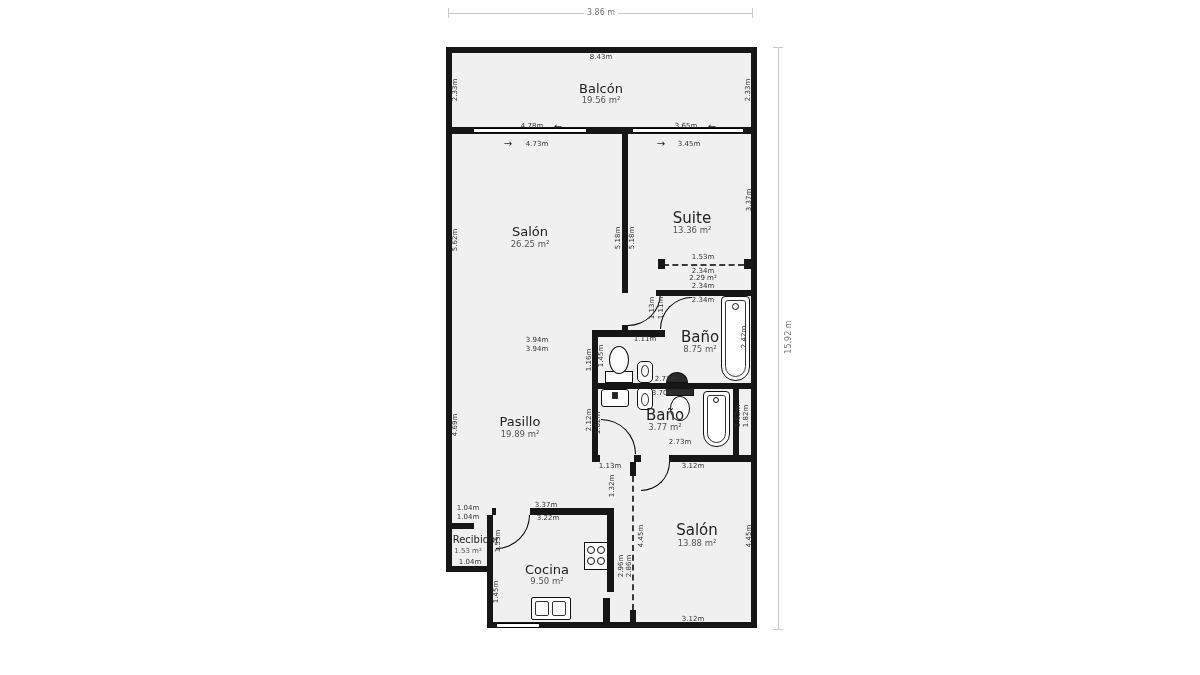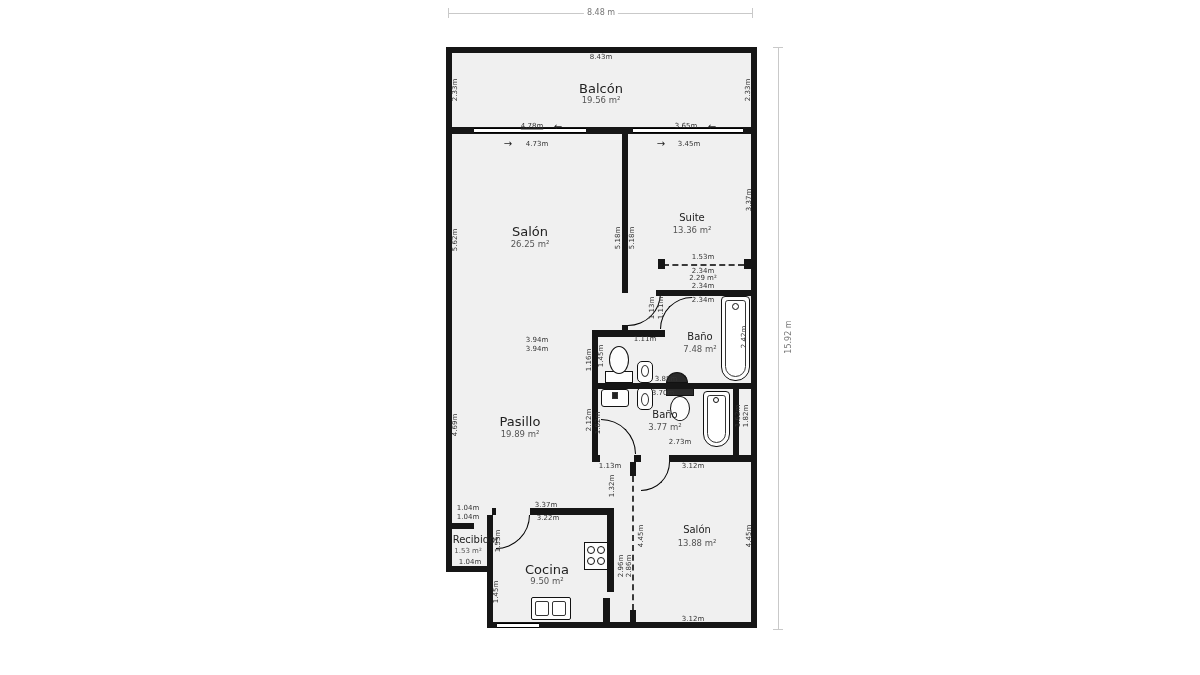--- a/index.html
+++ b/index.html
@@ -13,39 +13,39 @@
   .arc-ne{border-width:1.3px 1.3px 0 0;border-top-right-radius:100%;}
   .arc-nw{border-width:1.3px 0 0 1.3px;border-top-left-radius:100%;}
   .fx{position:absolute;border:1.4px solid #111;background:#fdfdfd;z-index:3;box-sizing:border-box;}
   .w{position:absolute;background:#161616;z-index:4;}
   .win{position:absolute;background:#fff;border-top:1.2px solid #000;border-bottom:1.2px solid #000;z-index:5;box-sizing:border-box;}
   .open{position:absolute;background:#f0f0f0;z-index:5;}
   .dimline{position:absolute;background:#c9c9c9;z-index:0;}
   .lb{position:absolute;z-index:6;font-size:7px;line-height:1;color:#333;white-space:nowrap;transform:translate(-50%,-50%);}
   .lbr{position:absolute;z-index:6;font-size:7px;line-height:1;color:#333;white-space:nowrap;transform:translate(-50%,-50%) rotate(-90deg);}
   .nm{position:absolute;z-index:6;font-size:13px;line-height:1;color:#222;white-space:nowrap;transform:translate(-50%,-50%);}
-  .nm2{position:absolute;z-index:6;font-size:10px;line-height:1;color:#222;white-space:nowrap;transform:translate(-50%,-50%);}
+  .nm2{position:absolute;z-index:6;font-size:15px;line-height:1;color:#222;white-space:nowrap;transform:translate(-50%,-50%);}
   .nm3{position:absolute;z-index:6;font-size:10px;line-height:1;color:#222;white-space:nowrap;transform:translate(-50%,-50%);}
   .ar{position:absolute;z-index:6;font-size:8.5px;line-height:1;color:#555;white-space:nowrap;transform:translate(-50%,-50%);}
   .ar2{position:absolute;z-index:6;font-size:7px;line-height:1;color:#555;white-space:nowrap;transform:translate(-50%,-50%);}
   .arrow{position:absolute;z-index:6;font-size:10px;line-height:1;color:#222;white-space:nowrap;transform:translate(-50%,-50%);}
   .odim{position:absolute;z-index:6;font-size:8px;line-height:1;color:#777;white-space:nowrap;transform:translate(-50%,-50%);background:#fff;padding:1px 3px;}
   .odimr{position:absolute;z-index:6;font-size:8px;line-height:1;color:#777;white-space:nowrap;transform:translate(-50%,-50%) rotate(-90deg);background:#fff;padding:1px 3px;}
   .circ{position:absolute;border:1.2px solid #111;border-radius:50%;background:#fff;z-index:3;box-sizing:border-box;}
   .inner{position:absolute;border:1px solid #333;box-sizing:border-box;background:#fff;}
 </style>
 </head>
 <body>
 
 <div id="stage">
 
   <div class="dimline" style="left:448px;top:13px;width:305px;height:1px;"></div>
   <div class="dimline" style="left:448px;top:8px;width:1px;height:10px;"></div>
   <div class="dimline" style="left:752px;top:8px;width:1px;height:10px;"></div>
-  <div class="odim" style="left:601px;top:13px;">8.48 m</div>
+  <div class="odim" style="left:601px;top:13px;">3.86 m</div>
   <div class="dimline" style="left:778px;top:47px;width:1px;height:583px;"></div>
   <div class="dimline" style="left:773px;top:47px;width:10px;height:1px;"></div>
   <div class="dimline" style="left:773px;top:629px;width:10px;height:1px;"></div>
   <div class="odimr" style="left:789px;top:337px;">15.92 m</div>
 
   <div class="fill" style="left:449px;top:50px;width:305px;height:80px;"></div>
   <div class="fill" style="left:449px;top:130px;width:305px;height:440px;"></div>
   <div class="fill" style="left:490px;top:570px;width:264px;height:55px;"></div>
 
   <div class="dashh" style="left:663px;top:264px;width:81px;"></div>
@@ -133,54 +133,54 @@
   <div class="arrow" style="left:712px;top:127px;">←</div>
   <div class="arrow" style="left:661px;top:144px;">→</div>
 
   <div class="nm" style="left:601px;top:88px;">Balcón</div>
   <div class="ar" style="left:601px;top:100px;">19.56 m²</div>
   <div class="nm" style="left:530px;top:231px;">Salón</div>
   <div class="ar" style="left:530px;top:244px;">26.25 m²</div>
   <div class="nm2" style="left:692px;top:218px;">Suite</div>
   <div class="ar" style="left:692px;top:230px;">13.36 m²</div>
   <div class="nm2" style="left:700px;top:337px;">Baño</div>
-  <div class="ar" style="left:700px;top:349px;">7.48 m²</div>
+  <div class="ar" style="left:700px;top:349px;">8.75 m²</div>
   <div class="nm2" style="left:665px;top:415px;">Baño</div>
   <div class="ar" style="left:665px;top:427px;">3.77 m²</div>
   <div class="nm" style="left:520px;top:421px;">Pasillo</div>
   <div class="ar" style="left:520px;top:434px;">19.89 m²</div>
   <div class="nm3" style="left:476px;top:540px;">Recibidor</div>
   <div class="ar2" style="left:468px;top:551px;">1.53 m²</div>
   <div class="nm" style="left:547px;top:569px;">Cocina</div>
   <div class="ar" style="left:547px;top:581px;">9.50 m²</div>
   <div class="nm2" style="left:697px;top:530px;">Salón</div>
   <div class="ar" style="left:697px;top:543px;">13.88 m²</div>
 
   <div class="lb" style="left:601px;top:57px;">8.43m</div>
   <div class="lbr" style="left:455px;top:90px;">2.33m</div>
   <div class="lbr" style="left:748px;top:90px;">2.33m</div>
-  <div class="lb" style="left:532px;top:126px;text-decoration:underline;">4.78m</div>
+  <div class="lb" style="left:532px;top:126px;">4.78m</div>
   <div class="lb" style="left:537px;top:144px;">4.73m</div>
   <div class="lb" style="left:686px;top:126px;">3.65m</div>
   <div class="lb" style="left:689px;top:144px;">3.45m</div>
   <div class="lbr" style="left:455px;top:240px;">5.62m</div>
   <div class="lbr" style="left:618px;top:238px;">5.18m</div>
   <div class="lbr" style="left:632px;top:238px;">5.18m</div>
   <div class="lb" style="left:537px;top:340px;">3.94m</div>
   <div class="lb" style="left:537px;top:349px;">3.94m</div>
   <div class="lbr" style="left:749px;top:200px;">3.37m</div>
   <div class="lb" style="left:703px;top:257px;">1.53m</div>
   <div class="lb" style="left:703px;top:271px;">2.34m</div>
   <div class="lb" style="left:703px;top:278px;">2.29 m²</div>
   <div class="lb" style="left:703px;top:286px;">2.34m</div>
   <div class="lb" style="left:703px;top:300px;">2.34m</div>
   <div class="lbr" style="left:652px;top:308px;">1.13m</div>
   <div class="lbr" style="left:661px;top:308px;">1.11m</div>
   <div class="lb" style="left:645px;top:339px;">1.11m</div>
-  <div class="lb" style="left:666px;top:379px;">3.85m</div>
+  <div class="lb" style="left:666px;top:379px;">2.72m</div>
   <div class="lbr" style="left:601px;top:356px;">1.45m</div>
   <div class="lbr" style="left:589px;top:360px;">1.16m</div>
   <div class="lbr" style="left:744px;top:337px;">2.42m</div>
   <div class="lb" style="left:663px;top:393px;">3.70m</div>
   <div class="lbr" style="left:589px;top:420px;">2.12m</div>
   <div class="lbr" style="left:598px;top:423px;">1.82m</div>
   <div class="lbr" style="left:738px;top:416px;">1.62m</div>
   <div class="lbr" style="left:746px;top:416px;">1.82m</div>
   <div class="lb" style="left:680px;top:442px;">2.73m</div>
   <div class="lb" style="left:610px;top:466px;">1.13m</div>

